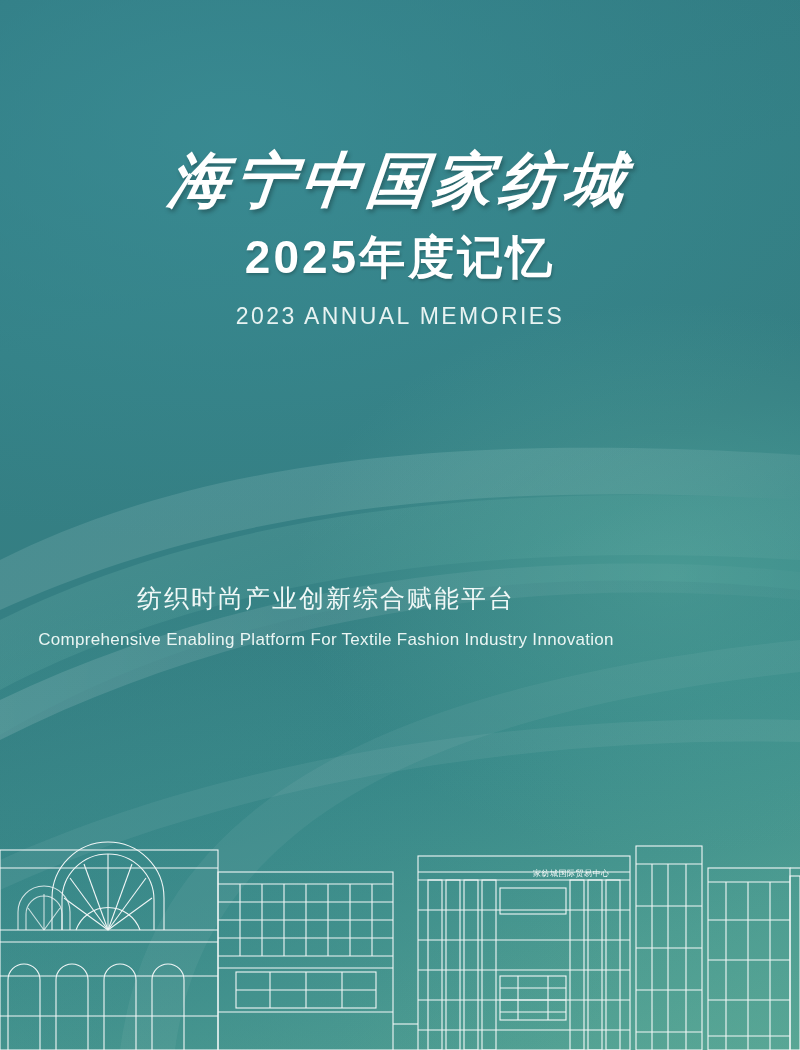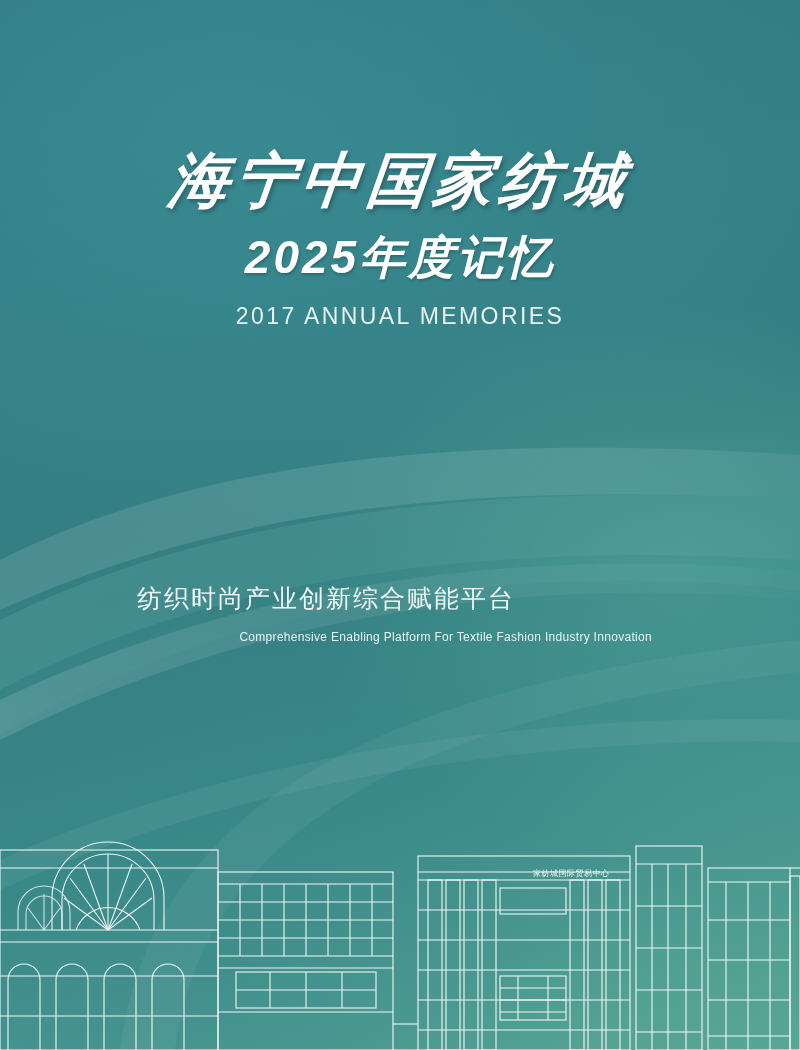--- a/index.html
+++ b/index.html
@@ -81,21 +81,20 @@
     transform: skewX(-6deg);
   }
   .title-cn {
     margin-top: 14px;
     font-family: "Liberation Sans", sans-serif;
     font-size: 46px;
     font-weight: bold;
     color: #ffffff;
     letter-spacing: 3px;
     text-shadow: 1px 2px 3px rgba(0,0,0,0.22);
-    font-style: italic;
   }
   .title-en {
     margin-top: 14px;
     font-family: "Liberation Sans", sans-serif;
     font-size: 23px;
     font-weight: 500;
     color: #e8f3f2;
     letter-spacing: 2.4px;
   }
 
@@ -108,25 +107,24 @@
     text-align: center;
   }
   .slogan-cn {
     font-size: 25px;
     color: #f0f8f7;
     letter-spacing: 2px;
     font-weight: 400;
   }
   .slogan-en {
     margin-top: 15px;
-    font-size: 12px;
+    font-size: 17px;
     color: #eaf5f3;
     letter-spacing: 0.3px;
     font-weight: 400;
-    text-align: right;
   }
 
   
   .skyline {
     position: absolute;
     left: 0;
     bottom: 0;
     width: 800px;
     height: 270px;
     pointer-events: none;
@@ -177,21 +175,21 @@
     <path d="M0,620 C200,520 470,480 800,500 L800,560 C470,540 210,580 0,690 Z" fill="url(#rib2)"></path>
     <path d="M0,735 C230,600 520,560 800,590 L800,1050 L0,1050 Z" fill="url(#rib3)" opacity="0.55"></path>
     <path d="M0,700 C250,580 540,545 800,572 L800,600 C540,575 260,610 0,740 Z" fill="url(#rib4)"></path>
     <path d="M120,1050 C150,830 330,690 800,640 L800,672 C360,720 200,860 175,1050 Z" fill="#ffffff" opacity="0.05"></path>
     <path d="M0,860 C220,760 520,712 800,720 L800,742 C520,736 230,784 0,890 Z" fill="#ffffff" opacity="0.06"></path>
   </svg>
 
   <div class="header">
     <div class="brand-cn">海宁中国家纺城</div>
     <div class="title-cn">2025年度记忆</div>
-    <div class="title-en">2017 ANNUAL MEMORIES</div>
+    <div class="title-en">2023 ANNUAL MEMORIES</div>
   </div>
 
   <div class="slogan">
     <div class="slogan-cn">纺织时尚产业创新综合赋能平台</div>
     <div class="slogan-en">Comprehensive Enabling Platform For Textile Fashion Industry Innovation</div>
   </div>
 
   <svg class="skyline" viewBox="0 0 800 270" preserveAspectRatio="none">
     <g stroke="#ffffff" stroke-width="1.1" fill="none" opacity="0.92">
 

